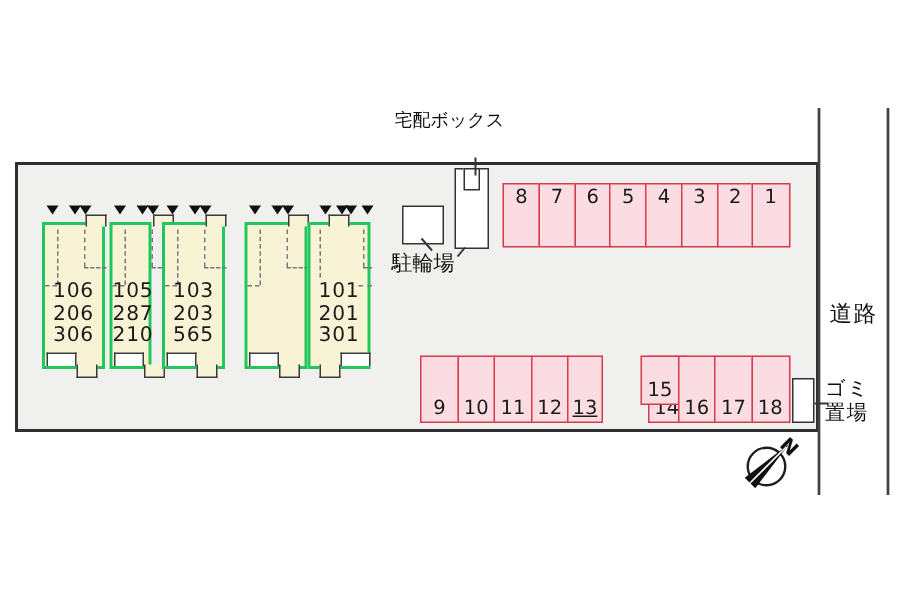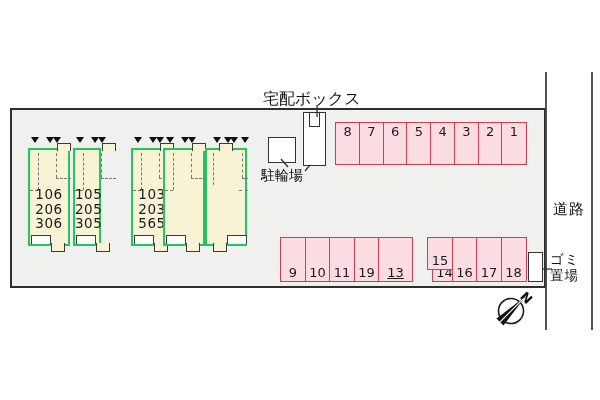--- a/index.html
+++ b/index.html
@@ -2,21 +2,21 @@
 <html style="--site-fill: #f0f0ee; --outline: #2f2f2f; --bfill: #f8f3d4; --pfill: #fbdce3; --pborder: #d63b49;"><head>
 <meta charset="utf-8">
 <style>
   *{box-sizing:border-box}
   html,body{margin:0;padding:0;background:#fff}
   body{font-family:"DejaVu Sans","Liberation Sans",sans-serif}
   .canvas{position:relative;width:600px;height:400px;background:#fff;overflow:hidden}
   .site{position:absolute;left:10px;top:108px;width:536px;height:180px;
         background:var(--site-fill,#f0f0ee);border:2px solid var(--outline,#2f2f2f)}
   .label{position:absolute;color:#101010;white-space:nowrap}
-  .lbl-delivery{left:263px;top:89px;font-size:16px}
+  .lbl-delivery{left:263px;top:72px;font-size:12px}
   .lbl-bike{left:261px;top:167px;font-size:14px}
   .lbl-car{left:377px;top:192px;font-size:15px;letter-spacing:3px}
   .lbl-road{left:546px;top:200px;width:46px;text-align:center;font-size:15px;letter-spacing:1px}
   .lbl-garbage{left:550px;top:251px;font-size:13.5px;line-height:16px;letter-spacing:1px;text-align:left}
   .watermark{position:absolute;left:233px;top:181px;font-size:30px;letter-spacing:6px;
              color:#8a8a8a;opacity:.14;pointer-events:none}
   
   .unit{position:absolute;background:var(--bfill,#f8f3d4);border:2px solid #22c55e}
   .rooms{position:absolute;left:0;right:0;top:37px;text-align:center;font-size:13.5px;
          line-height:14.5px;color:#1b1b1b;letter-spacing:.5px}
@@ -74,27 +74,27 @@
         <div class="ttab" style="left: 27px; width: 14px;"></div>
         <div class="tri" style="left: 1px;"></div>
         <div class="tri" style="left: 16px;"></div>
         <div class="tri" style="left: 23px;"></div>
         <div class="dv" style="left: 8px; top: 3px; height: 37px;"></div>
         <div class="dh" style="left: 0px; top: 40px; width: 8px;"></div>
         <div class="dv" style="left: 26px; top: 3px; height: 25px;"></div>
         <div class="dh" style="left: 26px; top: 28px; width: 15px;"></div>
         <div class="rooms" style="">
           <div>105</div>
-          <div>205</div>
-          <div>305</div>
+          <div>287</div>
+          <div>210</div>
         </div>
         <div class="inset" style="left: 1px; width: 20px;"></div>
         <div class="btab" style="left: 21px; width: 14px;"></div>
       </div>
-      <div class="unit" style="left: 131px; top: 148px; width: 42px; height: 98px;">
+      <div class="unit" style="left: 108px; top: 148px; width: 42px; height: 98px;">
         <div class="ttab" style="left: 27px; width: 14px;"></div>
         <div class="tri" style="left: 1px;"></div>
         <div class="tri" style="left: 16px;"></div>
         <div class="tri" style="left: 23px;"></div>
         <div class="dv" style="left: 8px; top: 3px; height: 37px;"></div>
         <div class="dh" style="left: 0px; top: 40px; width: 8px;"></div>
         <div class="dv" style="left: 26px; top: 3px; height: 25px;"></div>
         <div class="dh" style="left: 26px; top: 28px; width: 15px;"></div>
         <div class="rooms" style="">
           <div>103</div>
@@ -119,20 +119,25 @@
       <div class="unit" style="left: 205px; top: 148px; width: 42px; height: 98px;">
         <div class="ttab" style="left: 12px; width: 14px;"></div>
         <div class="tri" style="left: 6px;"></div>
         <div class="tri" style="left: 17px;"></div>
         <div class="tri" style="left: 23px;"></div>
         <div class="tri" style="left: 34px;"></div>
         <div class="dv" style="left: 6px; top: 3px; height: 32px;"></div>
         <div class="dv" style="left: 35px; top: 3px; height: 25px;"></div>
         <div class="dh" style="left: 35px; top: 28px; width: 6px;"></div>
         <div class="dh" style="left: 32px; top: 40px; width: 9px;"></div>
+        <div class="rooms" style="">
+          <div>101</div>
+          <div>201</div>
+          <div>301</div>
+        </div>
         <div class="inset" style="left: 20px; width: 20px;"></div>
         <div class="btab" style="left: 6px; width: 14px;"></div>
       </div>
     </div>
 
   <div class="struct bike-sq"></div>
   <div class="struct bike-tall"></div>
   <div class="struct dbox"></div>
   <div class="label lbl-bike">駐輪場</div>
 
@@ -143,22 +148,22 @@
       <div class="space top" style="left: 406.25px; top: 122px; width: 25.25px; height: 43px;">5</div>
       <div class="space top" style="left: 430px; top: 122px; width: 25.25px; height: 43px;">4</div>
       <div class="space top" style="left: 453.75px; top: 122px; width: 25.25px; height: 43px;">3</div>
       <div class="space top" style="left: 477.5px; top: 122px; width: 25.25px; height: 43px;">2</div>
       <div class="space top" style="left: 501.25px; top: 122px; width: 25.25px; height: 43px;">1</div>
     </div>
   <div id="prow-bottom">
       <div class="space bot" style="left: 280px; top: 237px; width: 26px; height: 45px;">9</div>
       <div class="space bot" style="left: 304.5px; top: 237px; width: 26px; height: 45px;">10</div>
       <div class="space bot" style="left: 329px; top: 237px; width: 26px; height: 45px;">11</div>
-      <div class="space bot" style="left: 353.5px; top: 237px; width: 26px; height: 45px;">19</div>
-      <div class="space bot" style="left: 378px; top: 237px; width: 35px; height: 45px; text-decoration: underline;">13</div>
+      <div class="space bot" style="left: 353.5px; top: 237px; width: 26px; height: 45px;">12</div>
+      <div class="space bot" style="left: 378px; top: 237px; width: 24px; height: 45px; text-decoration: underline;">13</div>
       <div class="space bot" style="left: 402.5px; top: 237px; width: 26px; height: 45px; margin-left: 29px;">14</div>
       <div class="space bot" style="left: 427px; top: 237px; width: 26px; height: 33px;">15</div>
       <div class="space bot" style="left: 451.5px; top: 237px; width: 26px; height: 45px;">16</div>
       <div class="space bot" style="left: 476px; top: 237px; width: 26px; height: 45px;">17</div>
       <div class="space bot" style="left: 500.5px; top: 237px; width: 26px; height: 45px;">18</div>
     </div>
 
   <div class="struct gbox"></div>
   <div class="label lbl-garbage">
     <div>ゴミ</div>

